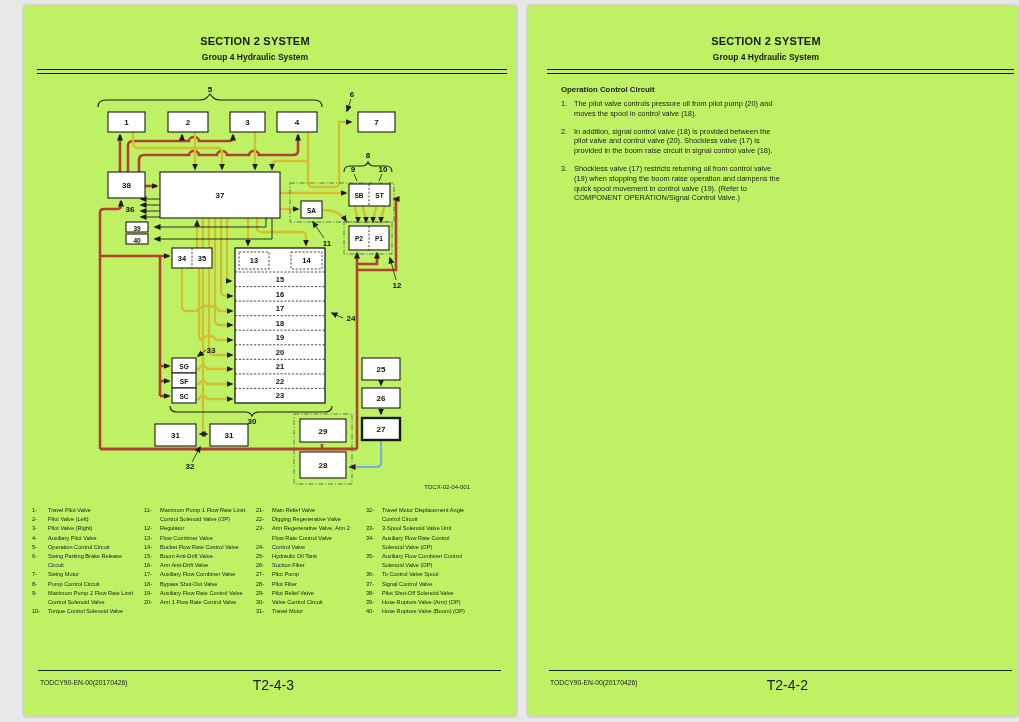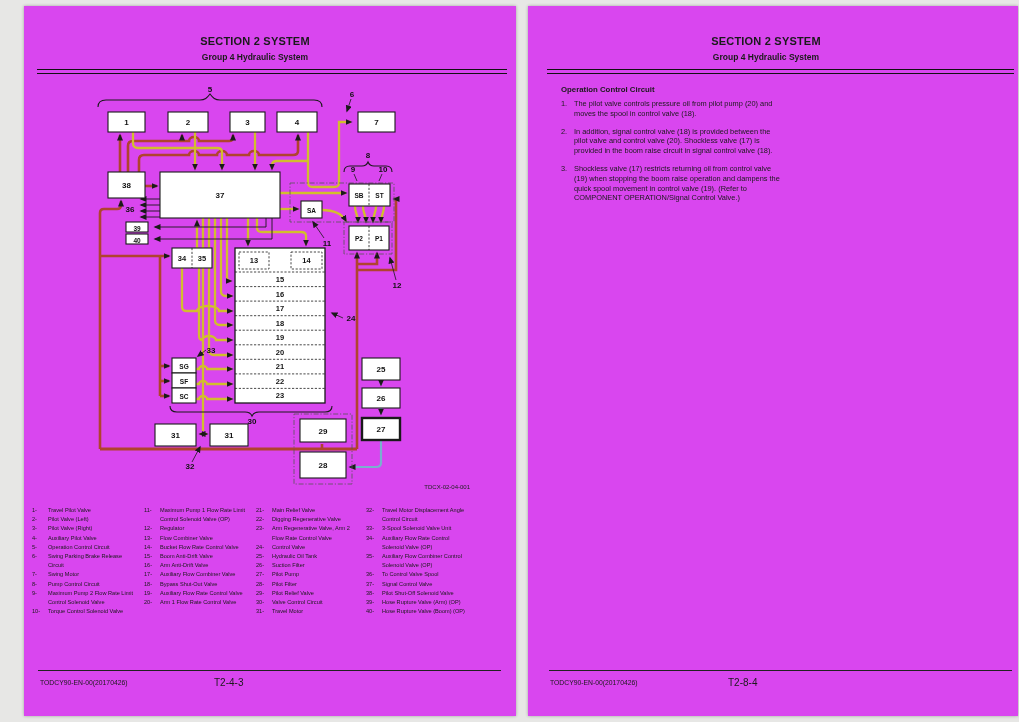--- a/index.html
+++ b/index.html
@@ -1,18 +1,18 @@
 <!DOCTYPE html>
 <html><head>
 <meta charset="utf-8">
 <style>
   html,body{margin:0;padding:0;}
   body{width:1019px;height:722px;background:#e7e7e5;position:relative;
        font-family:"Liberation Sans",sans-serif;color:#1a1a1a;overflow:hidden;}
-  .page{position:absolute;top:6px;height:710px;background:#d946ef;
+  .page{position:absolute;top:6px;height:710px;background:#bef264;
         box-shadow:0 0 3px rgba(0,0,0,.3);}
   #page-left{left:24px;width:492px;}
   #page-right{left:528px;width:490px;}
   .hdr-section{position:absolute;top:29px;left:0;text-align:center;
         font-size:11px;font-weight:bold;letter-spacing:.2px;}
   .hdr-group{position:absolute;top:46px;left:0;text-align:center;
         font-size:8.5px;font-weight:bold;}
   #page-left .hdr-section,#page-left .hdr-group{width:462px;}
   #page-right .hdr-section,#page-right .hdr-group{width:476px;}
   .dbl-rule{position:absolute;top:63px;height:2.6px;
@@ -32,21 +32,21 @@
   .body-list{position:absolute;left:33px;top:93px;width:230px;}
   .body-item{display:grid;grid-template-columns:13px 208px;
         font-size:7.4px;line-height:9.8px;margin-bottom:8px;}
   
   .foot-rule{position:absolute;top:664px;border-top:1px solid #222;height:0;}
   #page-left .foot-rule{left:14px;width:463px;}
   #page-right .foot-rule{left:21px;width:463px;}
   .foot-doc{position:absolute;top:673px;font-size:6.8px;}
   #page-left .foot-doc{left:16px;}
   #page-right .foot-doc{left:22px;}
-  .foot-page{position:absolute;top:671px;width:80px;text-align:left;font-size:10px;}
+  .foot-page{position:absolute;top:671px;width:80px;text-align:right;font-size:14px;}
   #page-left .foot-page{left:190px;}
   #page-right .foot-page{left:200px;}
 </style>
 </head>
 <body>
 
 <div class="page" id="page-left">
   <div class="hdr-section">SECTION 2 SYSTEM</div>
   <div class="hdr-group">Group 4 Hydraulic System</div>
   <div class="dbl-rule"></div>
@@ -433,14 +433,14 @@
         <span>In addition, signal control valve (18) is provided between the pilot valve and control valve (20). Shockless valve (17) is provided in the boom raise circuit in signal control valve (18).</span>
       </div>
       <div class="body-item">
         <span>3.</span>
         <span>Shockless valve (17) restricts returning oil from control valve (19) when stopping the boom raise operation and dampens the quick spool movement in control valve (19). (Refer to COMPONENT OPERATION/Signal Control Valve.)</span>
       </div>
     </div>
 
   <div class="foot-rule"></div>
   <div class="foot-doc">TODCY90-EN-00(20170426)</div>
-  <div class="foot-page">T2-8-4</div>
+  <div class="foot-page">T2-4-2</div>
 </div>
 
 </body></html>

